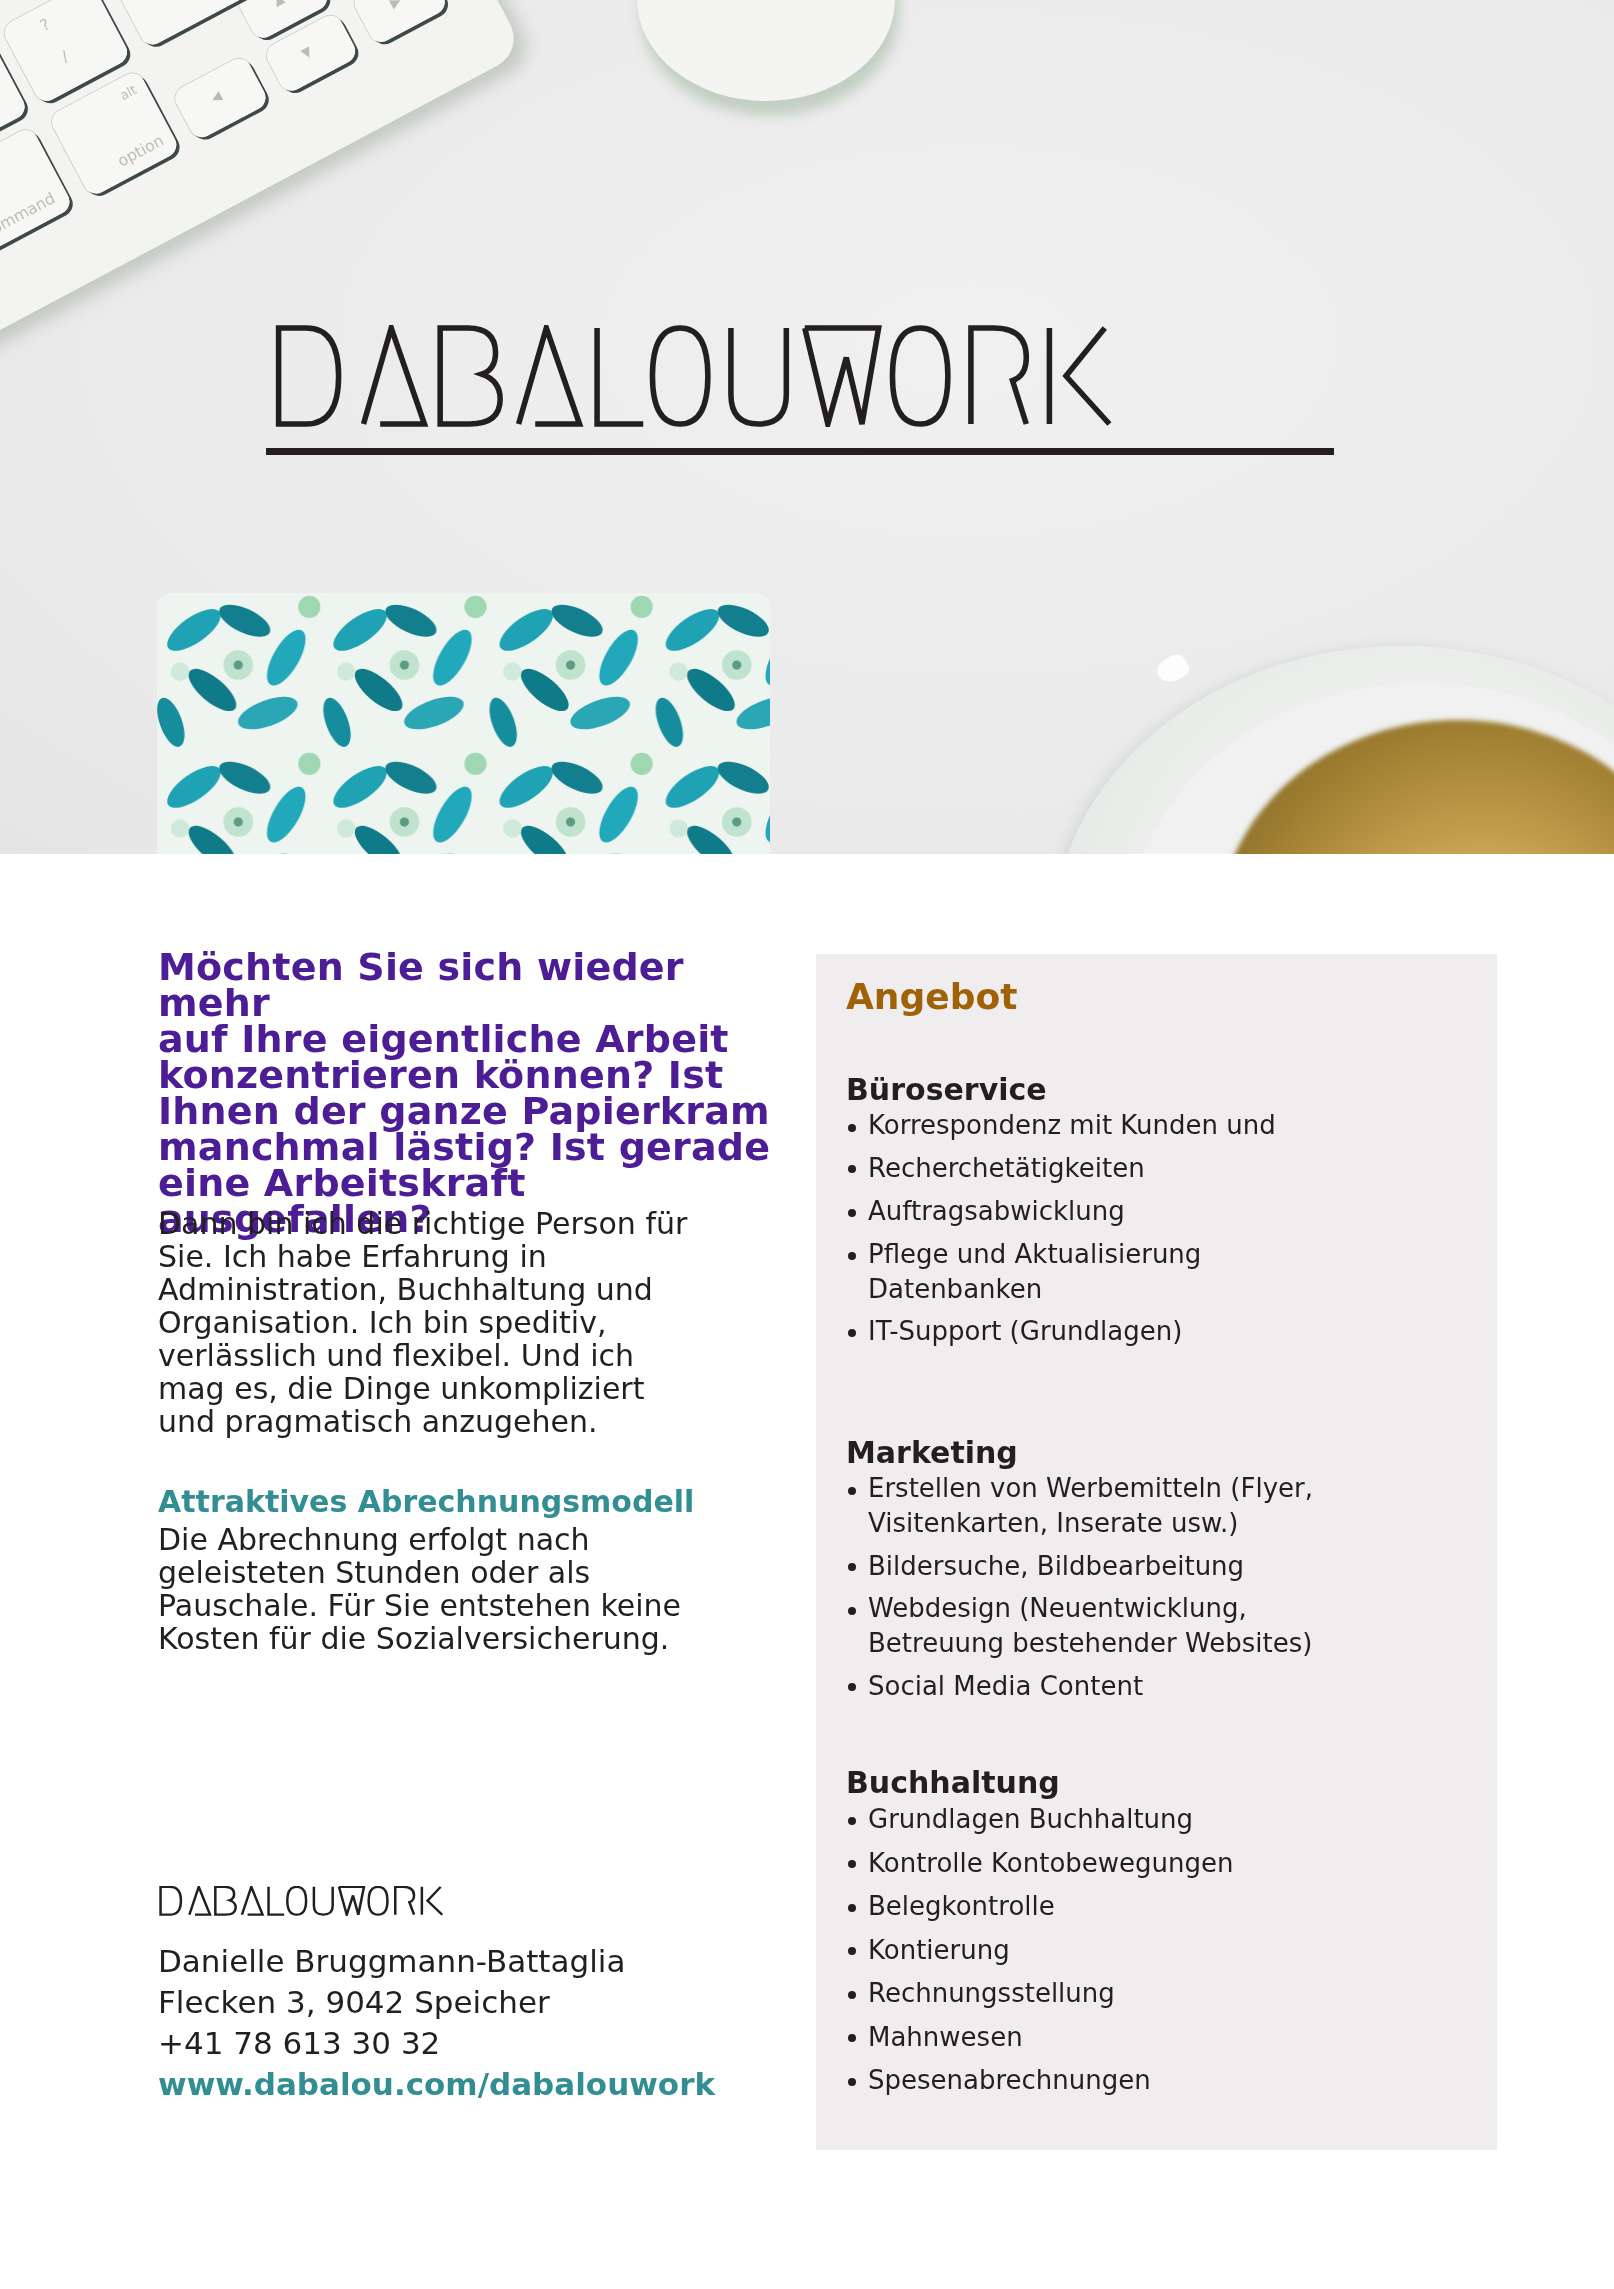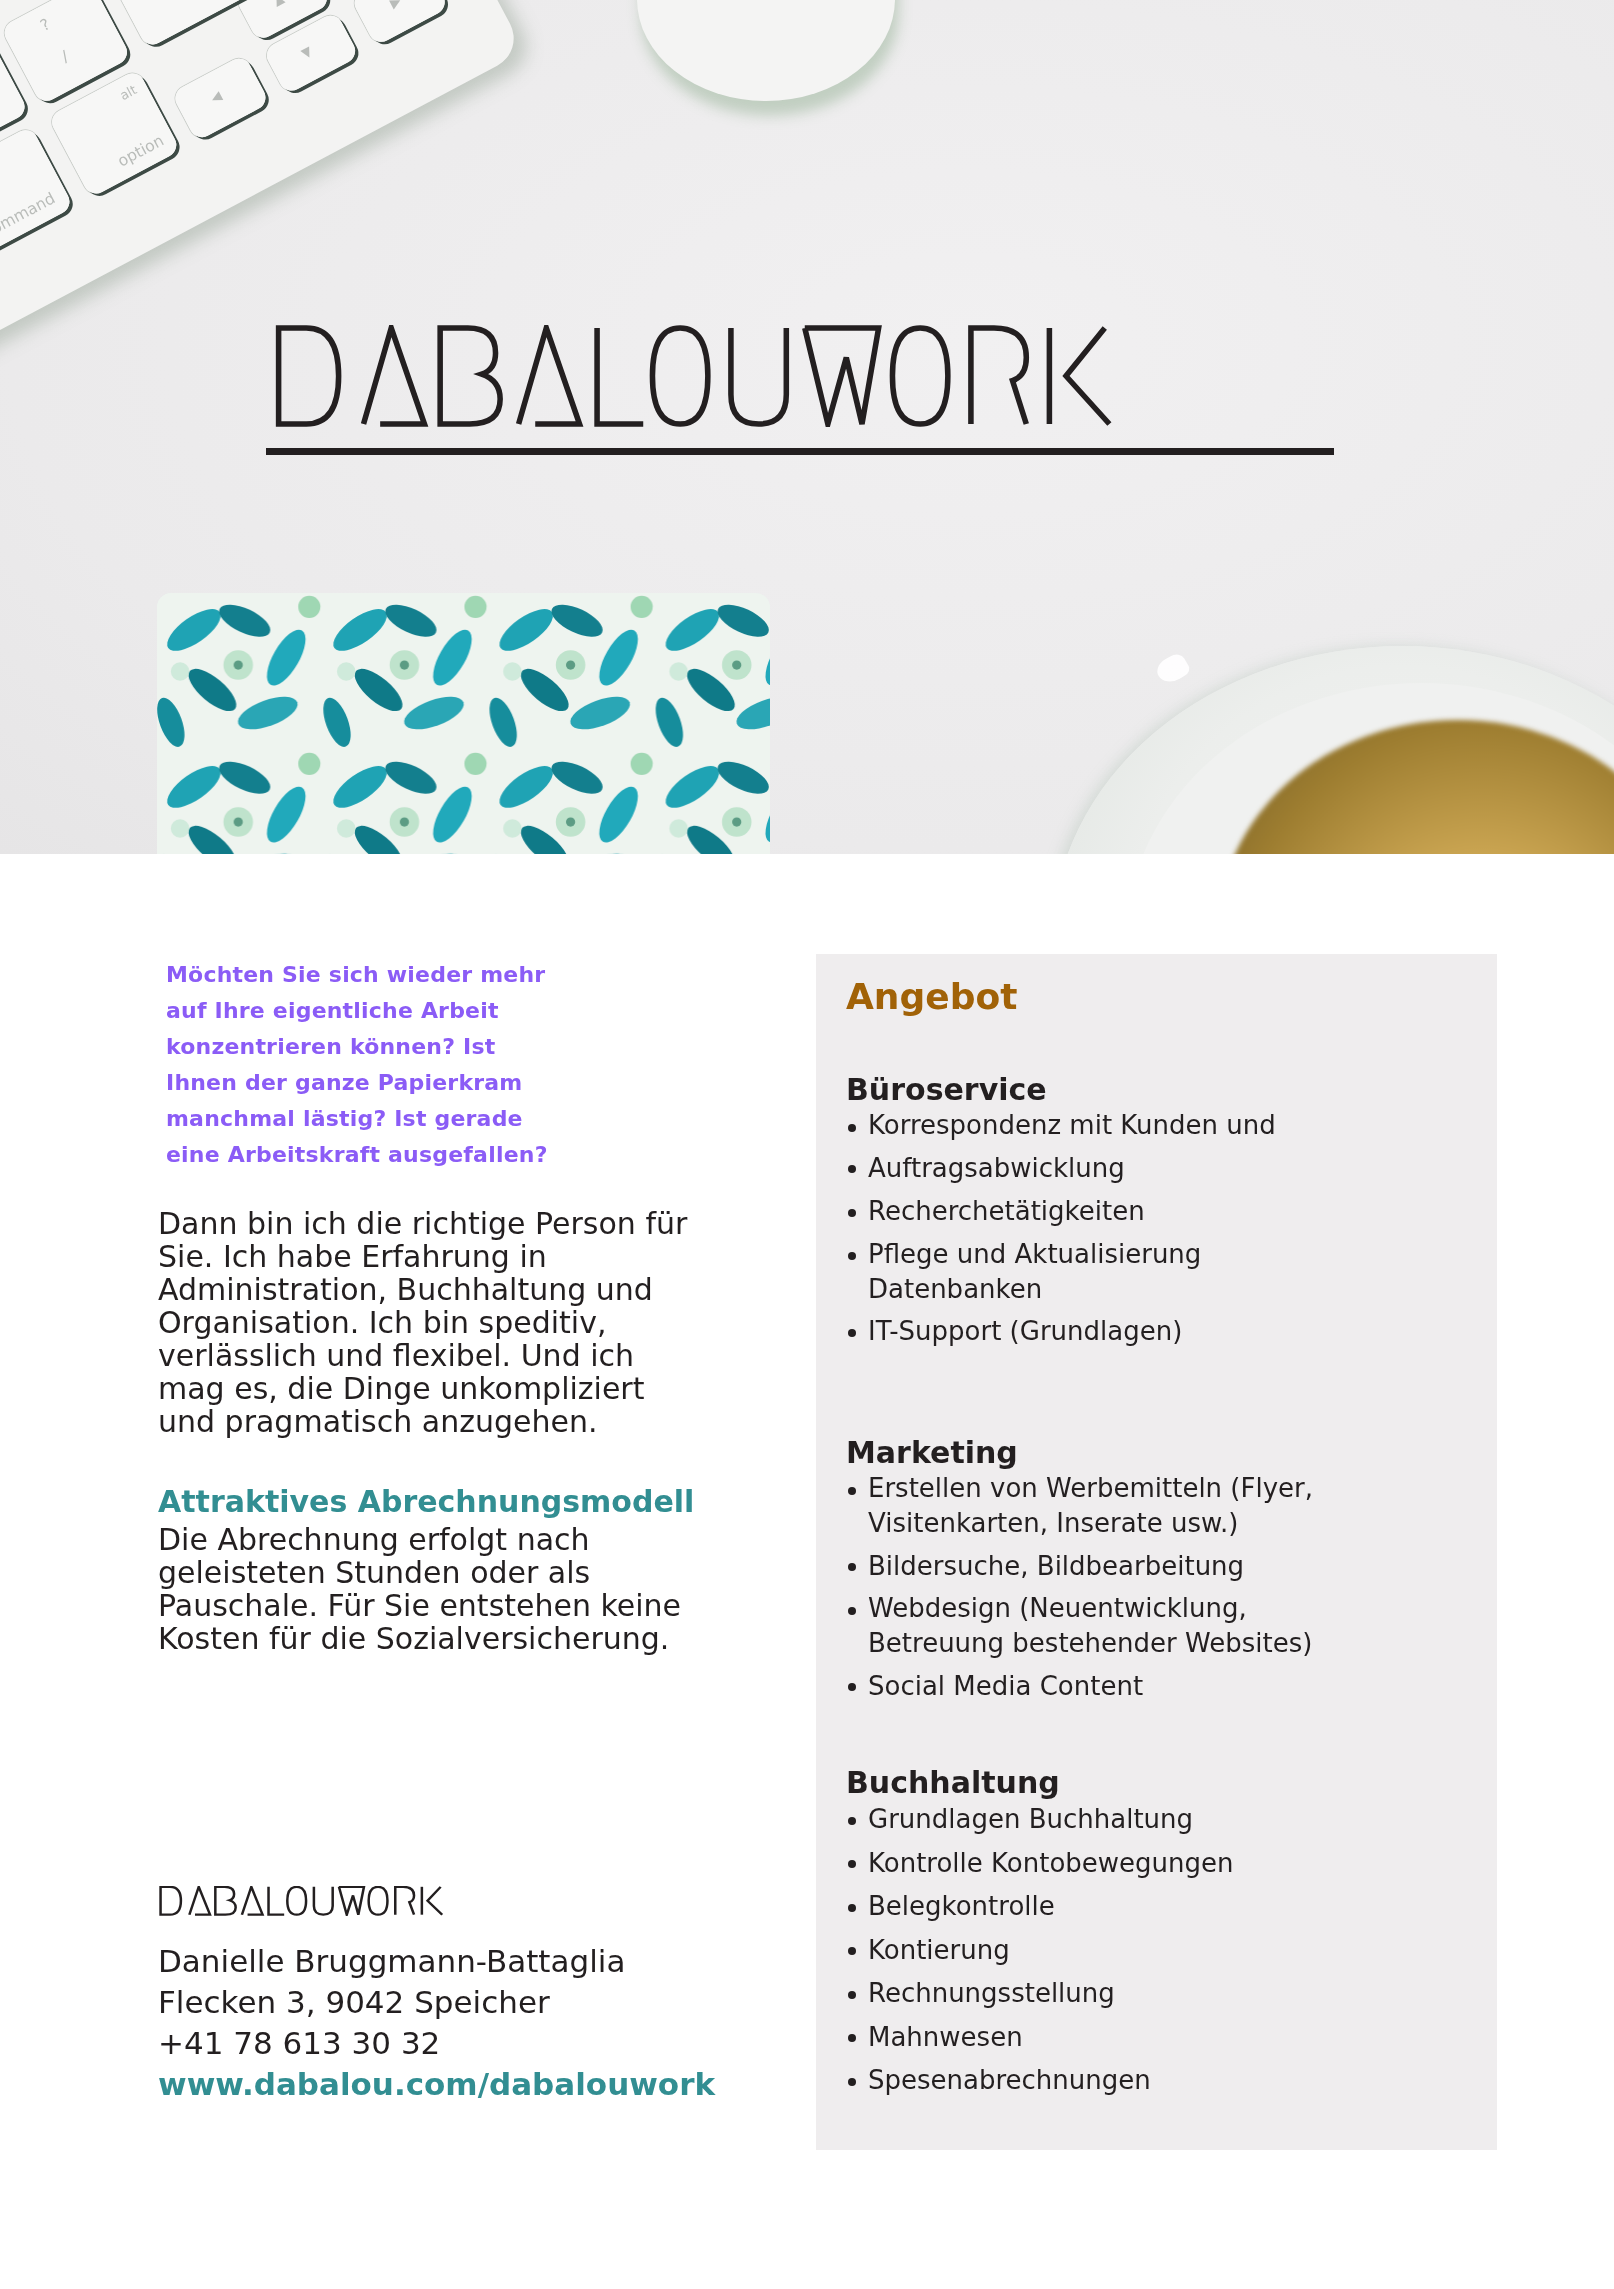--- a/index.html
+++ b/index.html
@@ -59,22 +59,22 @@
   }
   .logo-main {
     position: absolute; left: 274px; top: 325px; width: 1056px; height: 102px;
   }
   .logo-underline {
     position: absolute; left: 266px; top: 448px; width: 1068px; height: 7.4px; background: #231f20;
   }
   
   .left-col { position: absolute; left: 158px; top: 949px; width: 628px; }
   .intro-heading {
-    margin: 8px; color: #8b5cf6; font-weight: bold;
-    font-size: 22px; line-height: 36px; letter-spacing: 0.2px;
+    margin: 0; color: #4c1d95; font-weight: bold;
+    font-size: 38px; line-height: 36px; letter-spacing: 0.2px;
   }
   .body-text {
     margin: 0; font-size: 30px; line-height: 33px; color: #231f20; font-weight: normal;
   }
   .para1 { position: absolute; left: 0; top: 258px; width: 609px; }
   .sub-heading {
     position: absolute; left: 0; top: 535px; margin: 0; color: #328e92; font-weight: bold;
     font-size: 30px; line-height: 35px;
   }
   .para2 { position: absolute; left: 0; top: 574px; width: 591px; }
@@ -263,22 +263,22 @@
 <div class="offer-box">
   <div class="offer-inner">
     <h2 class="offer-title">Angebot</h2>
 
     <div class="cat-block" style="top:85px;margin-top:12px;">
       <h3 class="cat">Büroservice</h3>
       <ul class="offer-list">
         <li class="wrap">
           <span style="display:block">Korrespondenz mit Kunden und</span>
         </li>
+        <li><span>Recherchetätigkeiten</span></li>
         <li><span>Auftragsabwicklung</span></li>
-        <li><span>Recherchetätigkeiten</span></li>
         <li class="wrap">
           <span style="display:block">Pflege und Aktualisierung</span>
           <span style="display:block">Datenbanken</span>
         </li>
         <li><span>IT-Support (Grundlagen)</span></li>
       </ul>
     </div>
 
     <div class="cat-block" style="top:460px;">
       <h3 class="cat">Marketing</h3>

